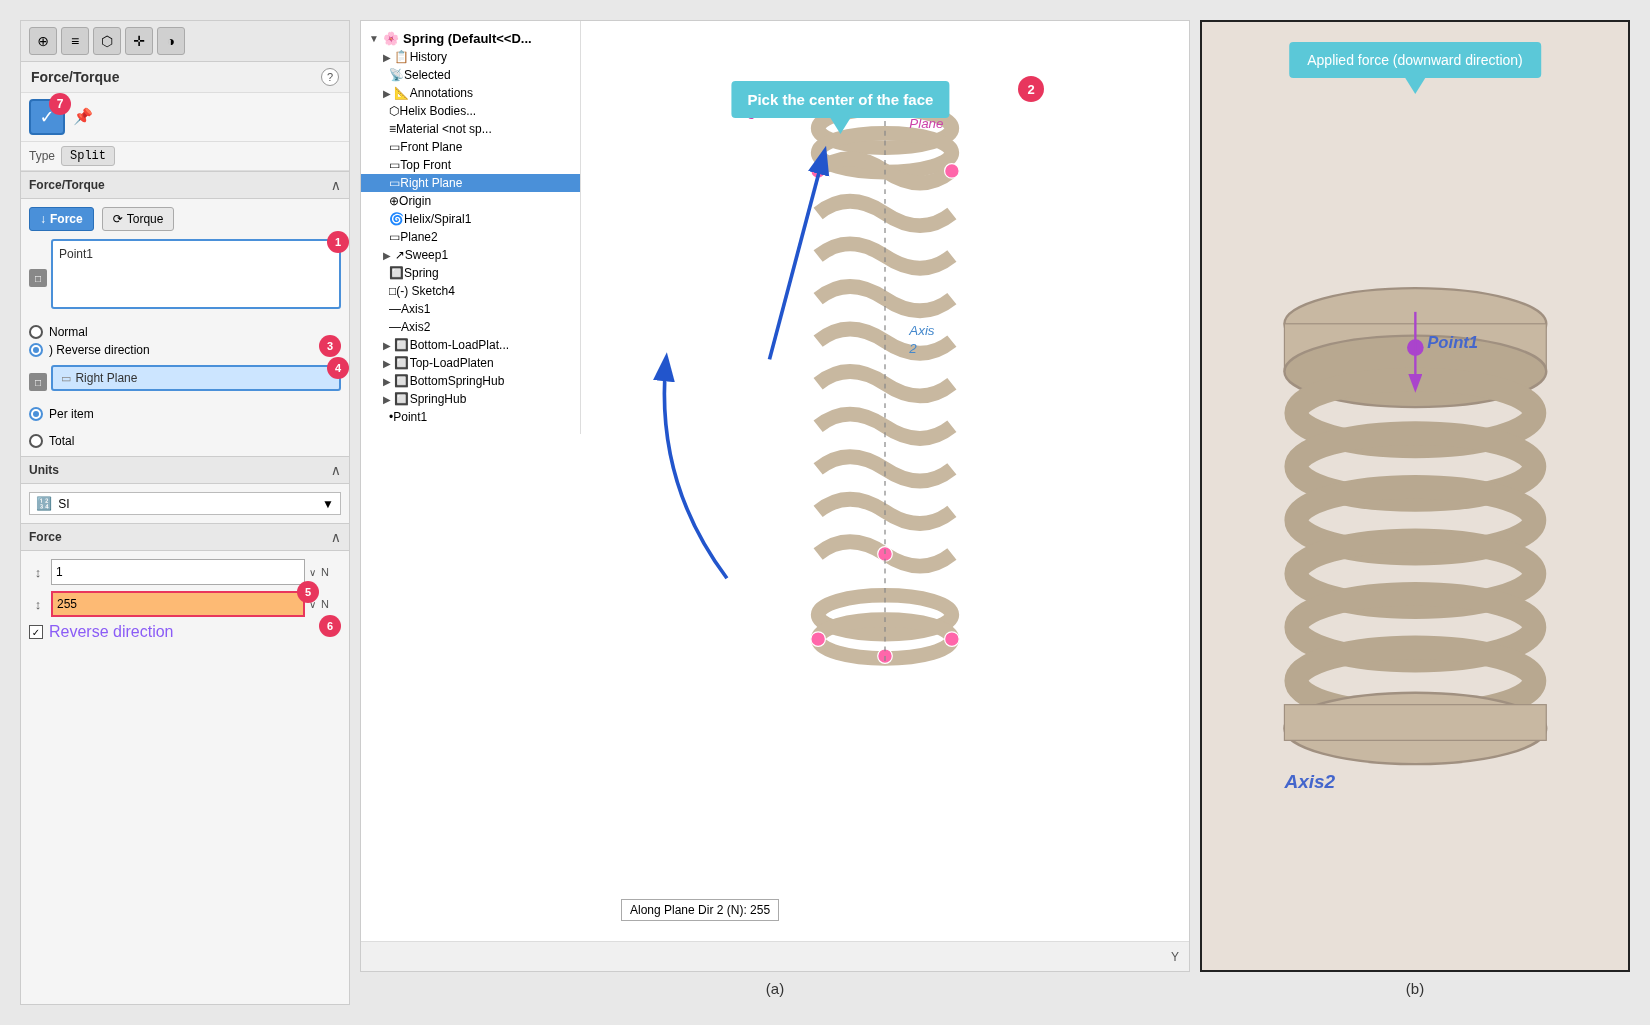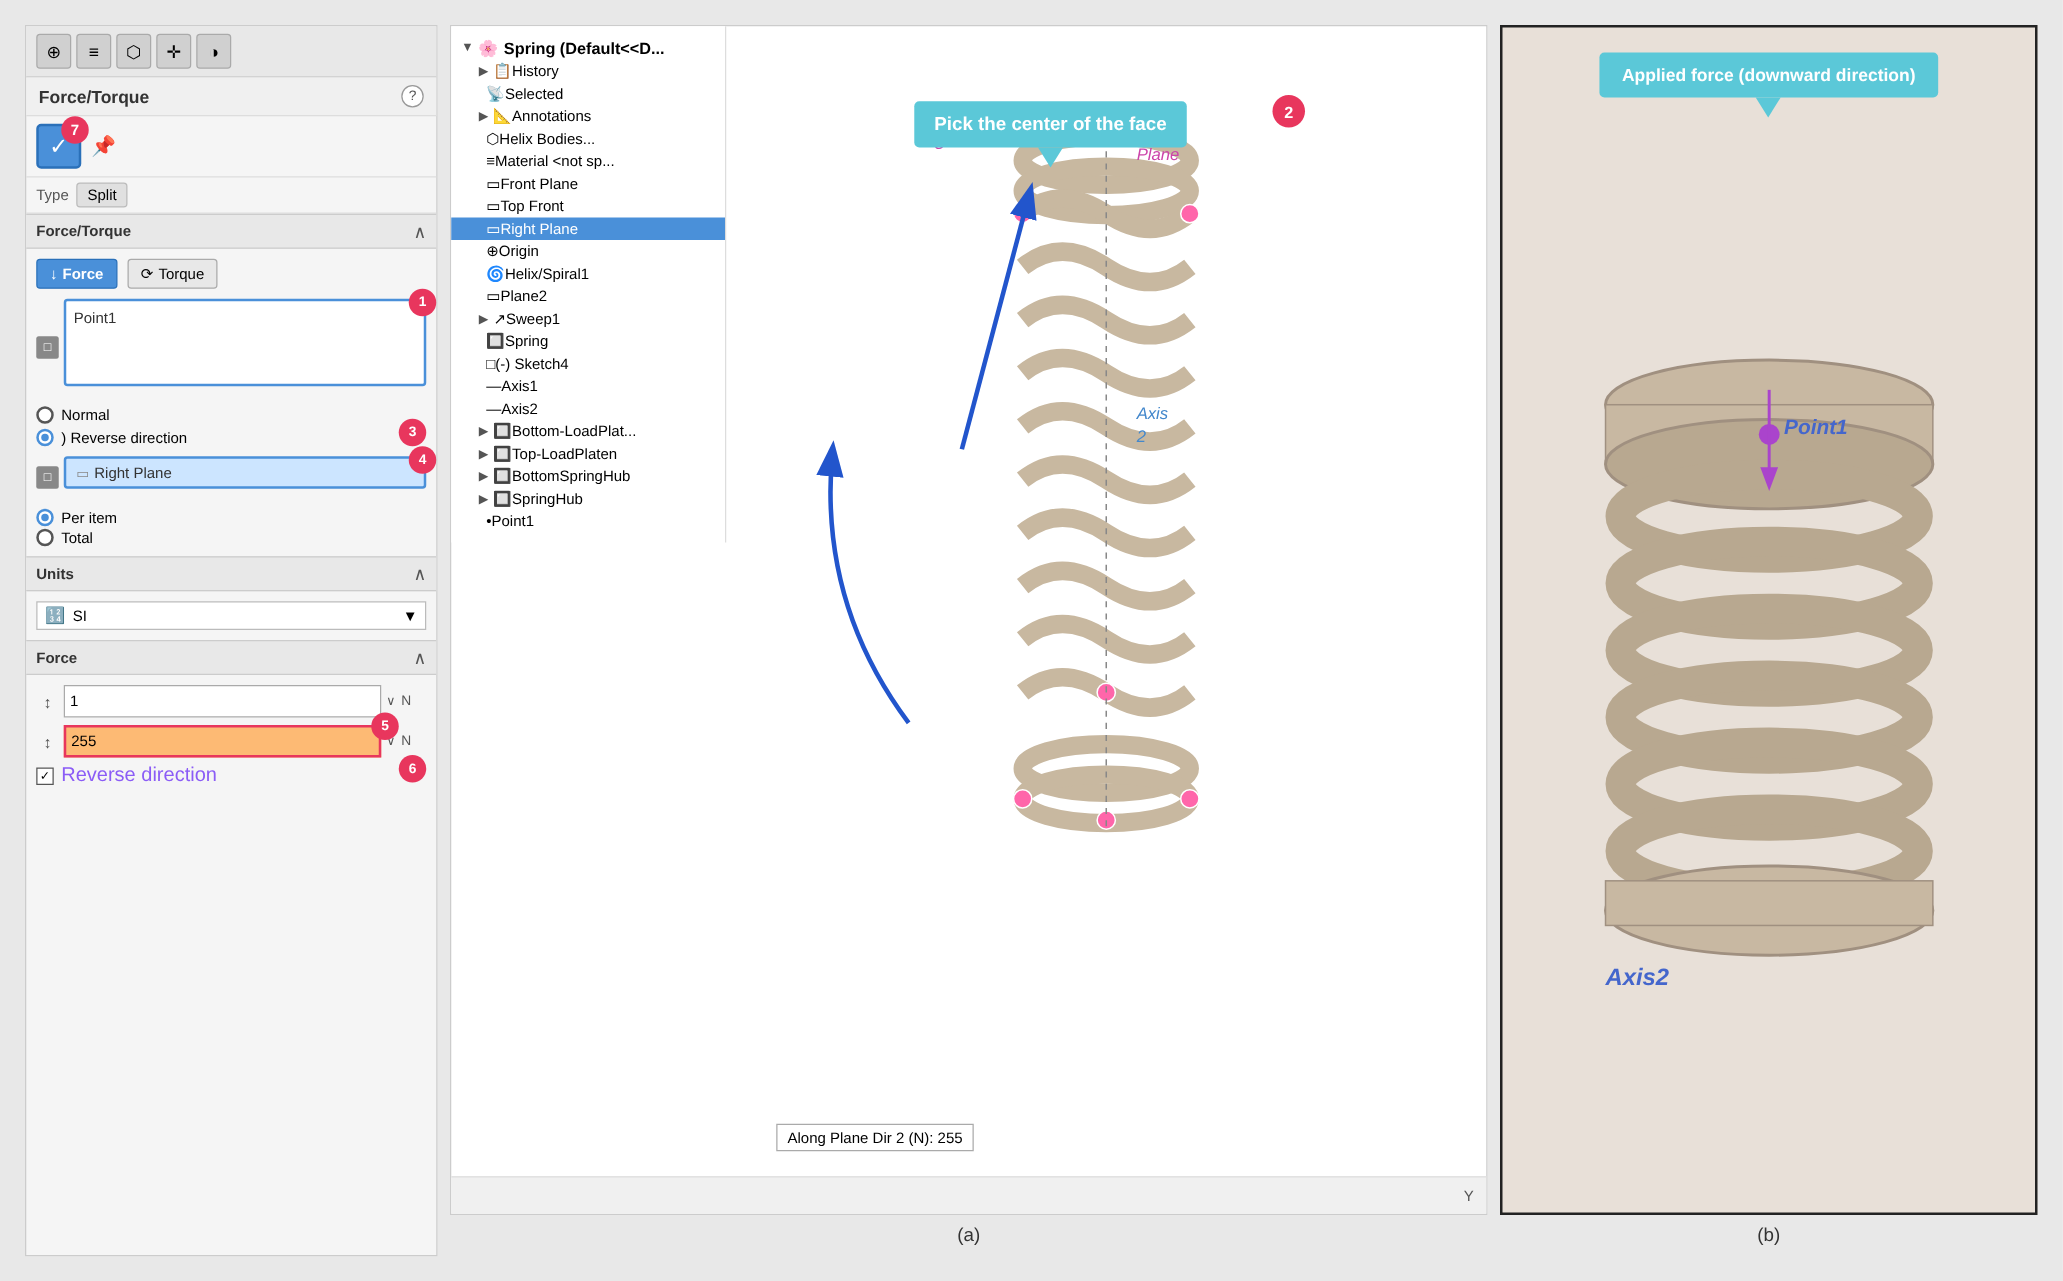--- a/index.html
+++ b/index.html
@@ -144,20 +144,21 @@
       font-size: 12px;
     }
 
     .split-btn {
       background: #e0e0e0;
       border: 1px solid #bbb;
       border-radius: 3px;
       padding: 2px 8px;
       font-size: 12px;
       cursor: pointer;
+      font-family: Liberation Mono, monospace;
     }
 
     .section-header {
       display: flex;
       align-items: center;
       justify-content: space-between;
       padding: 5px 8px;
       background: #e8e8e8;
       border-top: 1px solid #ccc;
       border-bottom: 1px solid #ccc;
@@ -262,21 +263,21 @@
       color: #333;
       margin-bottom: 8px;
       display: flex;
       align-items: center;
       gap: 4px;
     }
 
     .per-total-group {
       display: flex;
       flex-direction: column;
-      gap: 2px;
+      gap: 13px;
     }
 
     .units-select {
       width: 100%;
       padding: 3px 6px;
       font-size: 12px;
       border: 1px solid #bbb;
       background: white;
       display: flex;
       align-items: center;
@@ -451,21 +452,21 @@
       justify-content: center;
     }
 
     .applied-force-box {
       position: absolute;
       top: 20px;
       left: 50%;
       transform: translateX(-50%);
       background: #5bc8d8;
       color: white;
-      font-weight: bold;
+      font-weight: normal;
       font-size: 14px;
       padding: 10px 18px;
       border-radius: 4px;
       text-align: center;
       white-space: nowrap;
       z-index: 10;
     }
 
     .applied-force-arrow {
       position: absolute;

